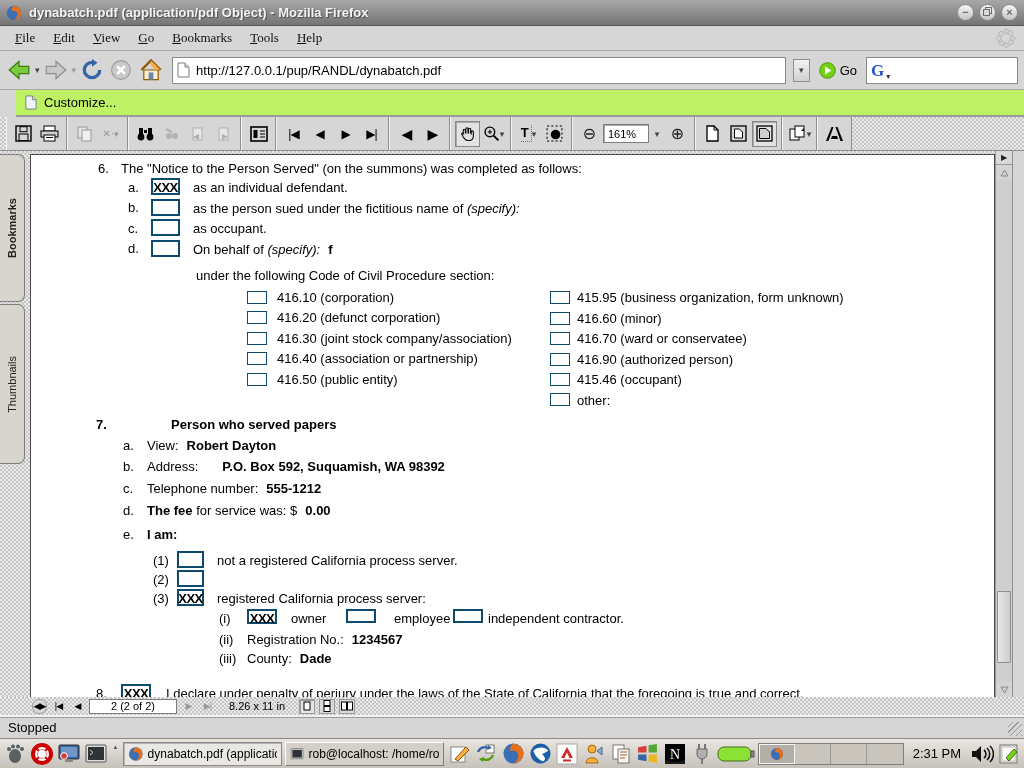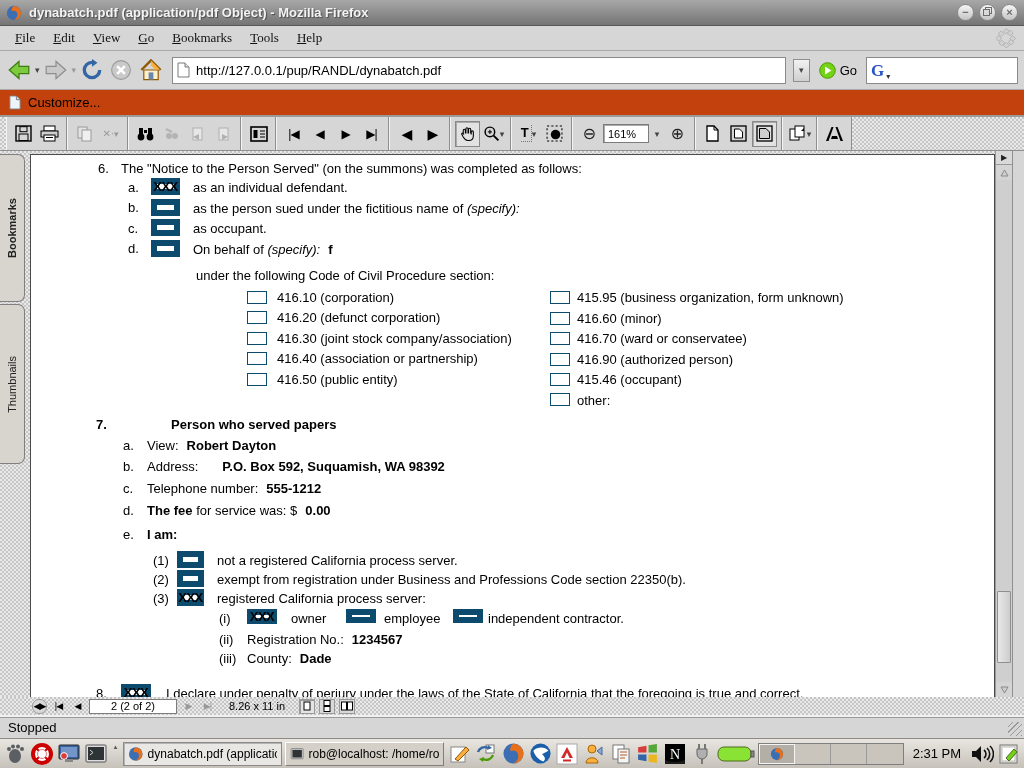--- a/index.html
+++ b/index.html
@@ -37,21 +37,21 @@
   .caret { font-size:9px; color:#444; line-height:8px; }
   .url-field { flex:1; height:27px; background:#fff; border:1px solid #8a8a8a; display:flex; align-items:center; padding:0 3px; gap:5px; margin:0 4px; }
   .url-text { font-size:13px; color:#000; white-space:nowrap; overflow:hidden; flex:1; }
   .url-drop { width:17px; height:23px; background:linear-gradient(#f2f2f2,#cfcfcf); border:1px solid #8f8f8f; display:flex; align-items:center; justify-content:center; }
   .go-btn { display:flex; align-items:center; gap:4px; padding:0 6px; font-size:13px; }
   .search-field { width:152px; height:27px; background:#fff; border:1px solid #8a8a8a; display:flex; align-items:center; padding:0 4px; gap:2px; }
   .g-logo { font-family:"Liberation Serif", serif; font-weight:bold; font-size:17px; color:#2a55c8; line-height:17px; }
   .g-caret { font-size:8px; color:#333; align-self:flex-end; margin-bottom:2px; }
 
   
-  .bookmarksbar { height:27px; background:#c2410c; border-bottom:2px solid #9a9a9a; display:flex; align-items:center; padding:0 8px; gap:6px; font-size:13px; flex:0 0 auto; }
+  .bookmarksbar { height:27px; background:#bef264; border-bottom:2px solid #9a9a9a; display:flex; align-items:center; padding:0 8px; gap:6px; font-size:13px; flex:0 0 auto;margin-left:16px; }
 
   
   .pdf-toolbar { height:34px; display:flex; align-items:stretch; padding-left:6px; border-bottom:1px solid #8e8e8e; flex:0 0 auto; }
   .tgroup { display:flex; align-items:center; gap:1px; background:#d6d6d6; padding:0 4px; border-left:1px solid #f4f4f4; border-right:1px solid #8e8e8e; }
   .tbtn { min-width:25px; height:26px; display:flex; align-items:center; justify-content:center; }
   .tbtn.pressed { border:1px solid #888; background:#e2e2e2; box-shadow:inset 1px 1px 0 #aaa; }
   .gray { color:#9a9a9a; }
   .navglyph { font-size:12px; color:#000; letter-spacing:-1px; }
   .zoom-box { width:46px; height:19px; background:#fff; border:1px solid #7c7c7c; box-shadow:inset 1px 1px 0 #aaa; font-size:11px; display:flex; align-items:center; padding-left:4px; }
   .opglyph { font-size:16px; line-height:16px; color:#222; }
@@ -60,21 +60,21 @@
   .pdf-main { position:relative; height:546px; flex:0 0 auto; overflow:hidden; }
   .pdf-tabs { position:absolute; left:0; top:3px; width:27px; z-index:3; }
   .vtab { width:25px; background:#d8d5cf; border:1px solid #7f7f7f; border-left:none; border-radius:0 7px 7px 0;
     display:flex; align-items:center; justify-content:center; margin-bottom:2px; }
   .vtab span { writing-mode:vertical-rl; transform:rotate(180deg); font-size:11px; color:#222; padding:8px 0; }
   .vtab.active span { font-weight:bold; }
   .pdf-page { position:absolute; left:30px; top:3px; width:965px; bottom:0; background:#fff;
     border:1px solid #4a4a4a; border-bottom:none; overflow:hidden; z-index:1; }
   .fl { position:absolute; font-size:13px; color:#000; white-space:nowrap; }
   .b { font-weight:bold; } .i { font-style:italic; }
-  .cb { position:absolute; border:6px solid #0c4a6e; background:#fff; display:flex; align-items:center; justify-content:center;
+  .cb { position:absolute; border:2px solid #0c4a6e; background:#fff; display:flex; align-items:flex-start; justify-content:center;
     font-weight:bold; font-size:13px; letter-spacing:-0.5px; overflow:visible; }
   .cb.s { border-width:1px; }
   .gap8 { margin-left:8px; } .gap10 { margin-left:24px; }
 
   .pane-col { position:absolute; right:12px; top:0; bottom:0; width:17px; background:#cfcfcf; border-left:1px solid #9a9a9a; z-index:2; }
   .pane-btn { height:14px; background:#d9d9d9; border-bottom:1px solid #999; font-size:8px; text-align:center; line-height:13px; color:#222; }
   .sb-arrow { height:15px; display:flex; align-items:center; justify-content:center; background:#d4d4d4; }
   .sb-arrow.down { position:absolute; bottom:0; left:0; right:0; }
   .sb-thumb { position:absolute; left:1px; right:1px; top:440px; height:72px; background:linear-gradient(90deg,#e8e8e8,#cdcdcd);
     border:1px solid #8f8f8f; border-radius:1px; }
@@ -482,37 +482,36 @@
       <div class="fl" style="left:122px;top:398px;">(1)</div>
       <div class="cb" style="left:146px;top:396px;width:27px;height:17px;">
           <span></span>
         </div>
       <div class="fl" style="left:186px;top:398px;">not a registered California process server.</div>
 
       <div class="fl" style="left:122px;top:417px;">(2)</div>
       <div class="cb" style="left:146px;top:415px;width:27px;height:17px;">
           <span></span>
         </div>
-      <div class="fl" style="left:186px;top:417px;">exempt from registration under Business and Professions Code section 22350(b).</div>
 
       <div class="fl" style="left:122px;top:436px;">(3)</div>
       <div class="cb" style="left:146px;top:434px;width:27px;height:17px;">
           <span>XXX</span>
         </div>
       <div class="fl" style="left:186px;top:436px;">registered California process server:</div>
 
       <div class="fl" style="left:188px;top:456px;">(i)</div>
       <div class="cb" style="left:216px;top:454px;width:30px;height:15px;">
           <span>XXX</span>
         </div>
       <div class="fl" style="left:260px;top:456px;">owner</div>
       <div class="cb" style="left:315px;top:454px;width:30px;height:14px;">
           <span></span>
         </div>
-      <div class="fl" style="left:353px;top:456px;">employee</div>
+      <div class="fl" style="left:363px;top:456px;">employee</div>
       <div class="cb" style="left:422px;top:454px;width:30px;height:14px;">
           <span></span>
         </div>
       <div class="fl" style="left:457px;top:456px;">independent contractor.</div>
 
       <div class="fl" style="left:188px;top:477px;">(ii)</div>
       <div class="fl" style="left:216px;top:477px;"><span>Registration No.:</span><span class="b gap8">1234567</span></div>
 
       <div class="fl" style="left:188px;top:496px;">(iii)</div>
       <div class="fl" style="left:216px;top:496px;"><span>County:</span><span class="b gap8">Dade</span></div>

